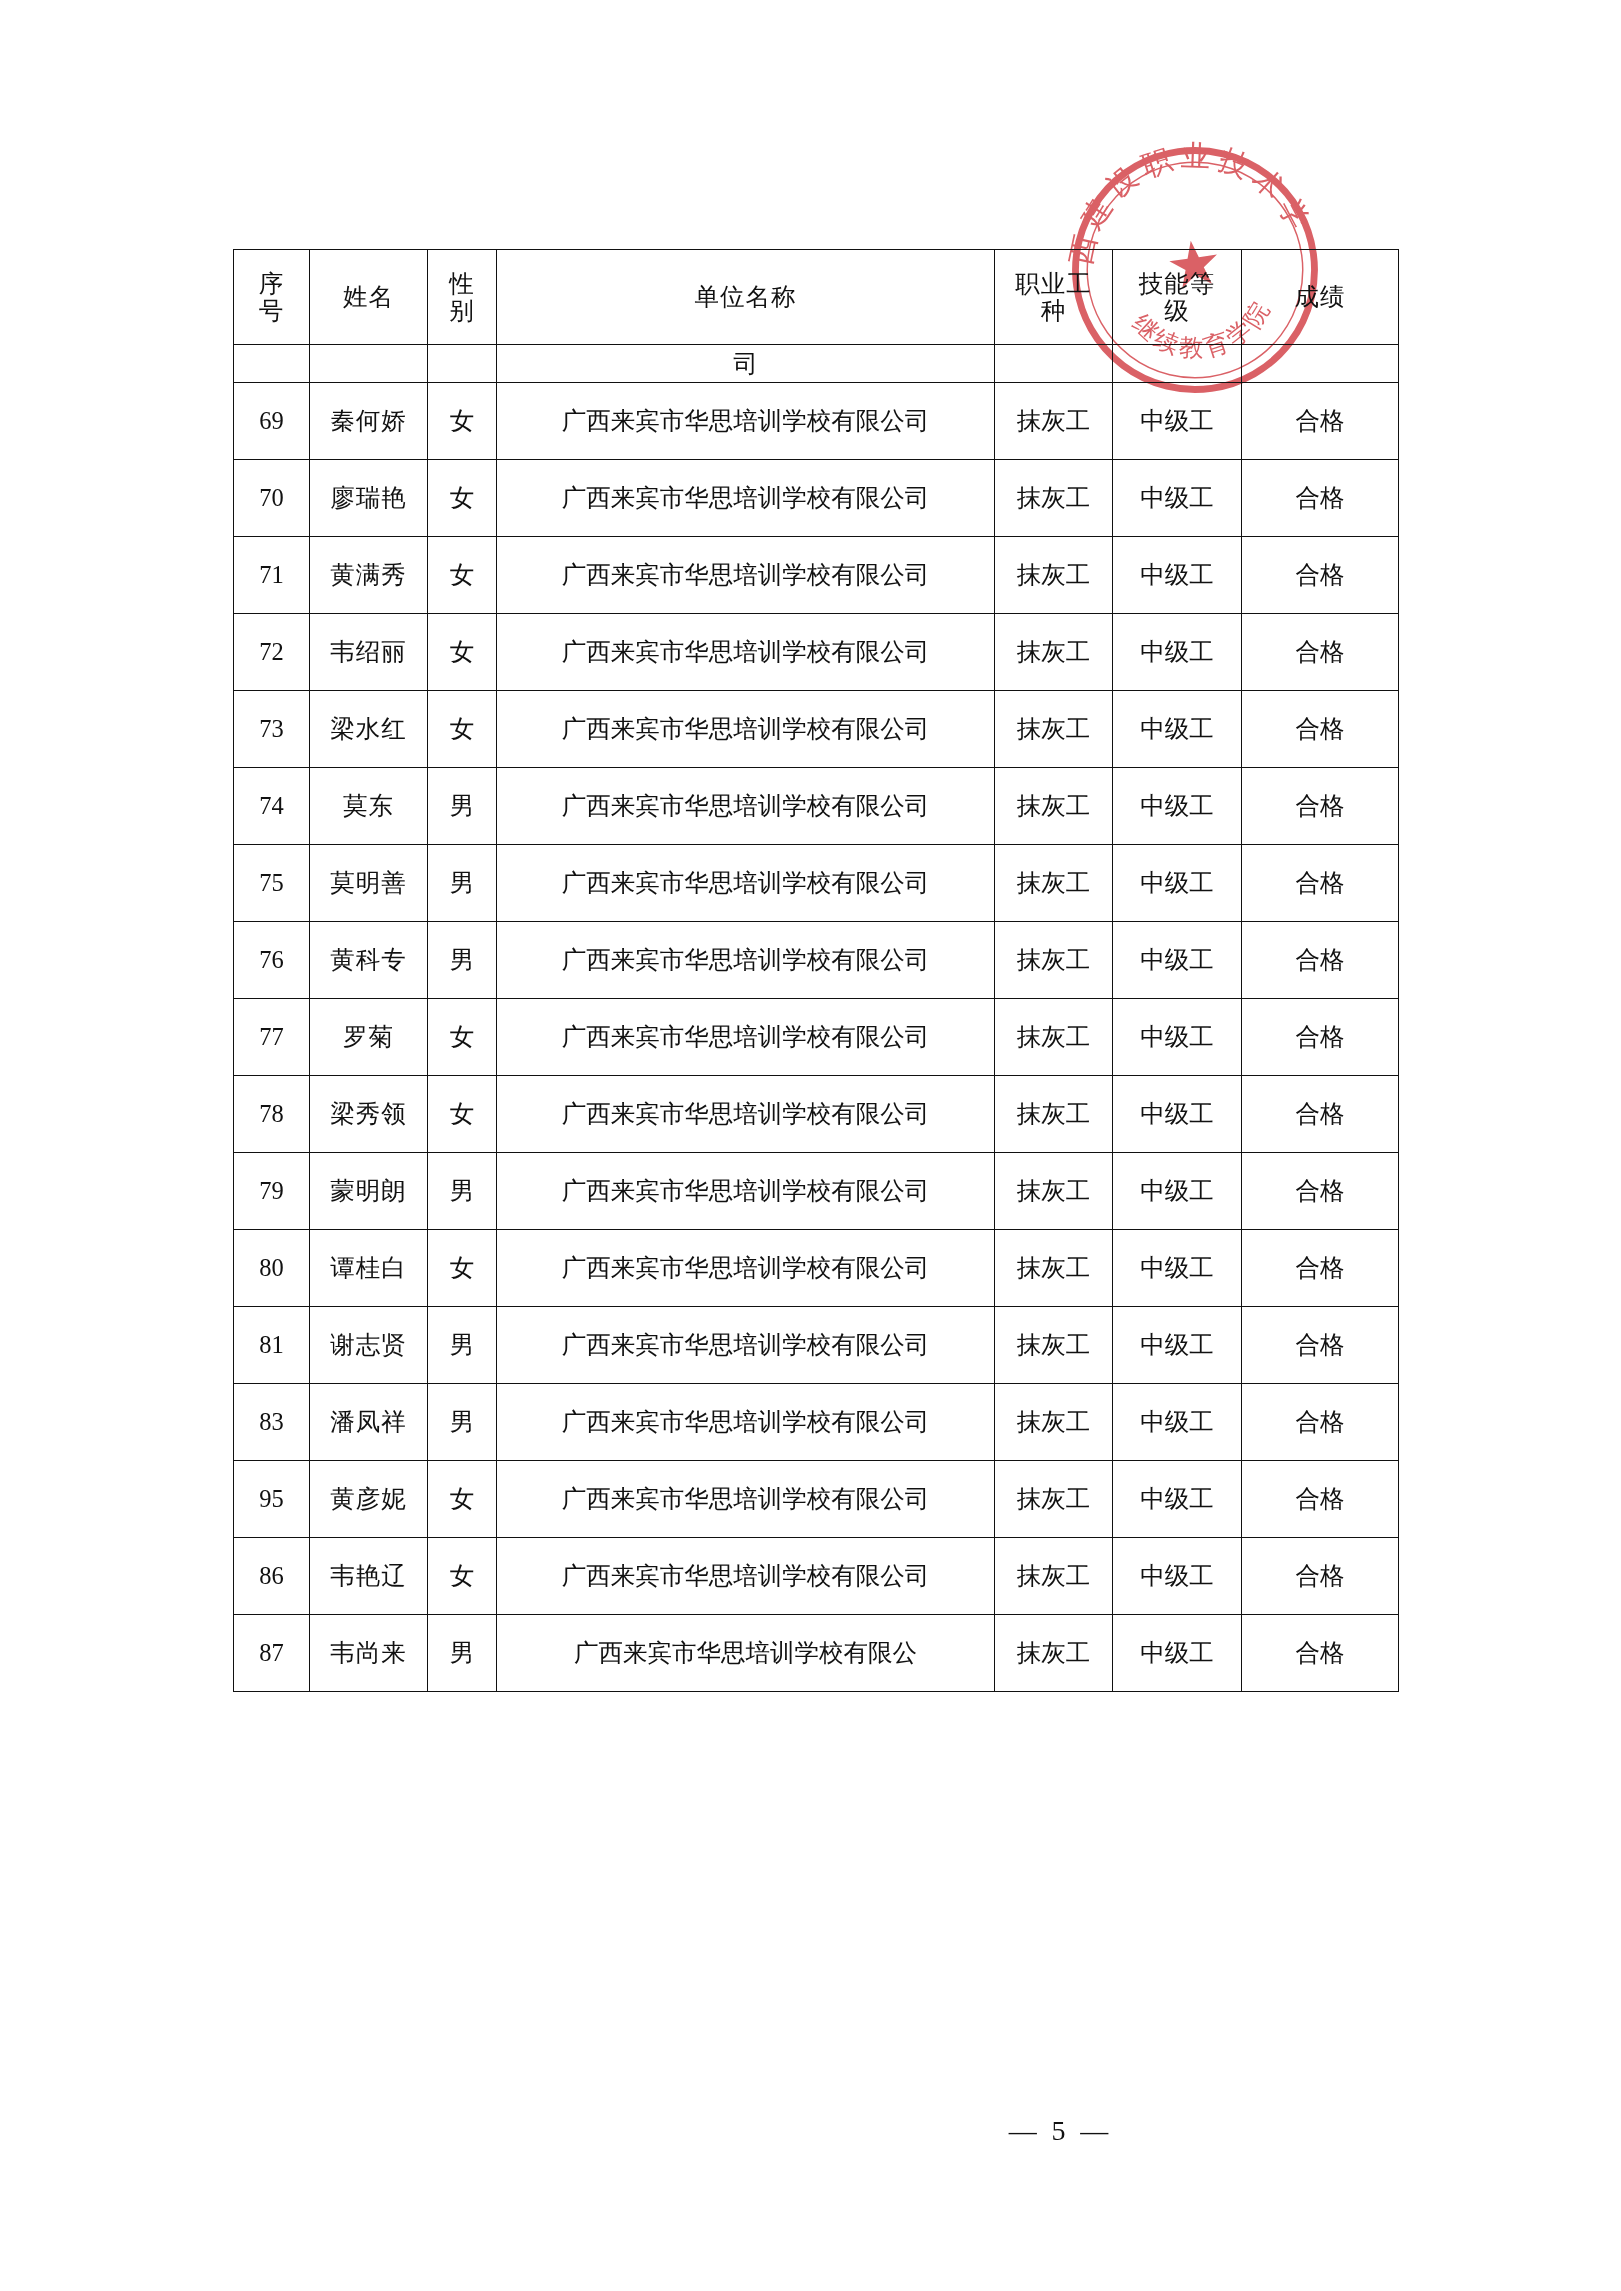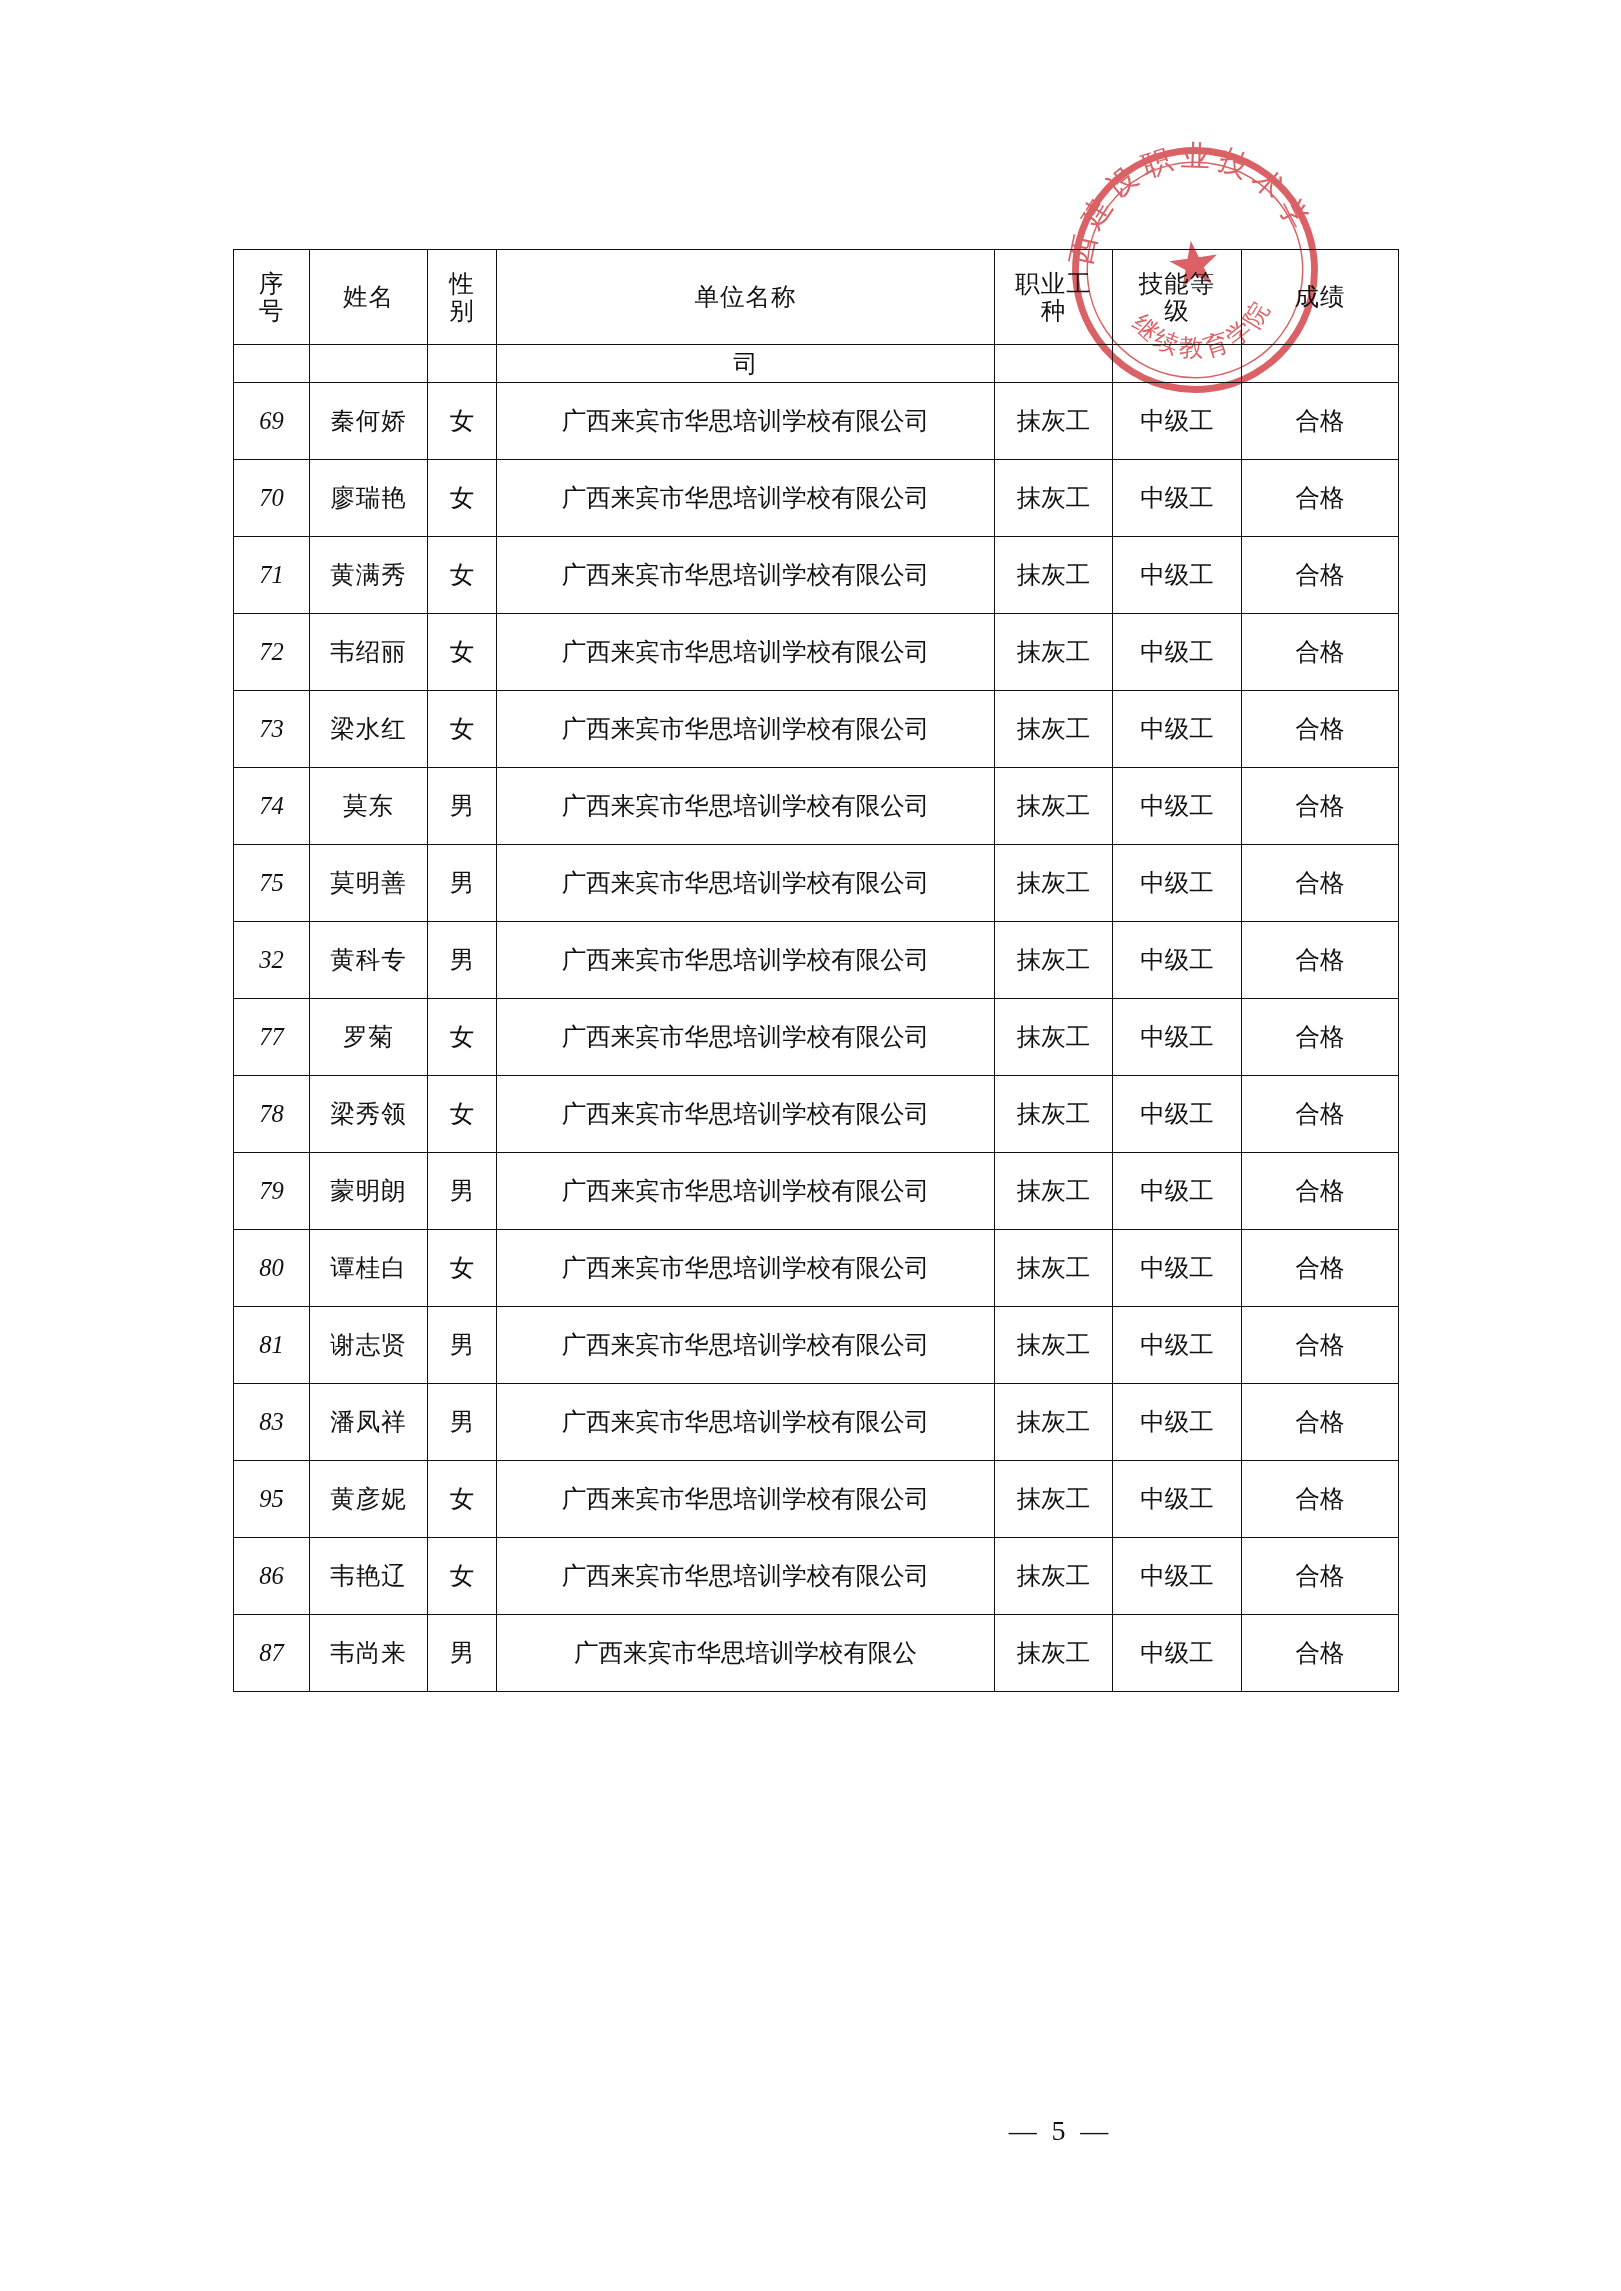--- a/index.html
+++ b/index.html
@@ -70,21 +70,21 @@
     font-size: 25.5px;
     text-align: center;
     line-height: 1.2;
     padding: 0 5.9px;
   }
   td.unit .u-text {
     display: block;
     word-break: break-all;
   }
   td.name { font-size: 26.5px; letter-spacing: 1px; }
-  td.idx  { font-size: 24.5px; font-family: "Liberation Serif", serif; font-style: italic; }
+  td.idx  { font-size: 24.5px; font-family: "Liberation Serif", serif; }
   td.sex  { font-size: 25.5px; }
   td.job, td.level { font-size: 24.5px; }
   td.res  { font-size: 25.5px; }
 
   
   .seal {
     position: absolute;
     left: 1052px;
     top: 127px;
     width: 286px;
@@ -254,21 +254,21 @@
             <td class="name">莫明善</td>
             <td class="sex">男</td>
             <td class="unit">
               <span class="u-text">广西来宾市华思培训学校有限公司</span>
             </td>
             <td class="job">抹灰工</td>
             <td class="level">中级工</td>
             <td class="res">合格</td>
           </tr>
           <tr>
-            <td class="idx">32</td>
+            <td class="idx">76</td>
             <td class="name">黄科专</td>
             <td class="sex">男</td>
             <td class="unit">
               <span class="u-text">广西来宾市华思培训学校有限公司</span>
             </td>
             <td class="job">抹灰工</td>
             <td class="level">中级工</td>
             <td class="res">合格</td>
           </tr>
           <tr>

